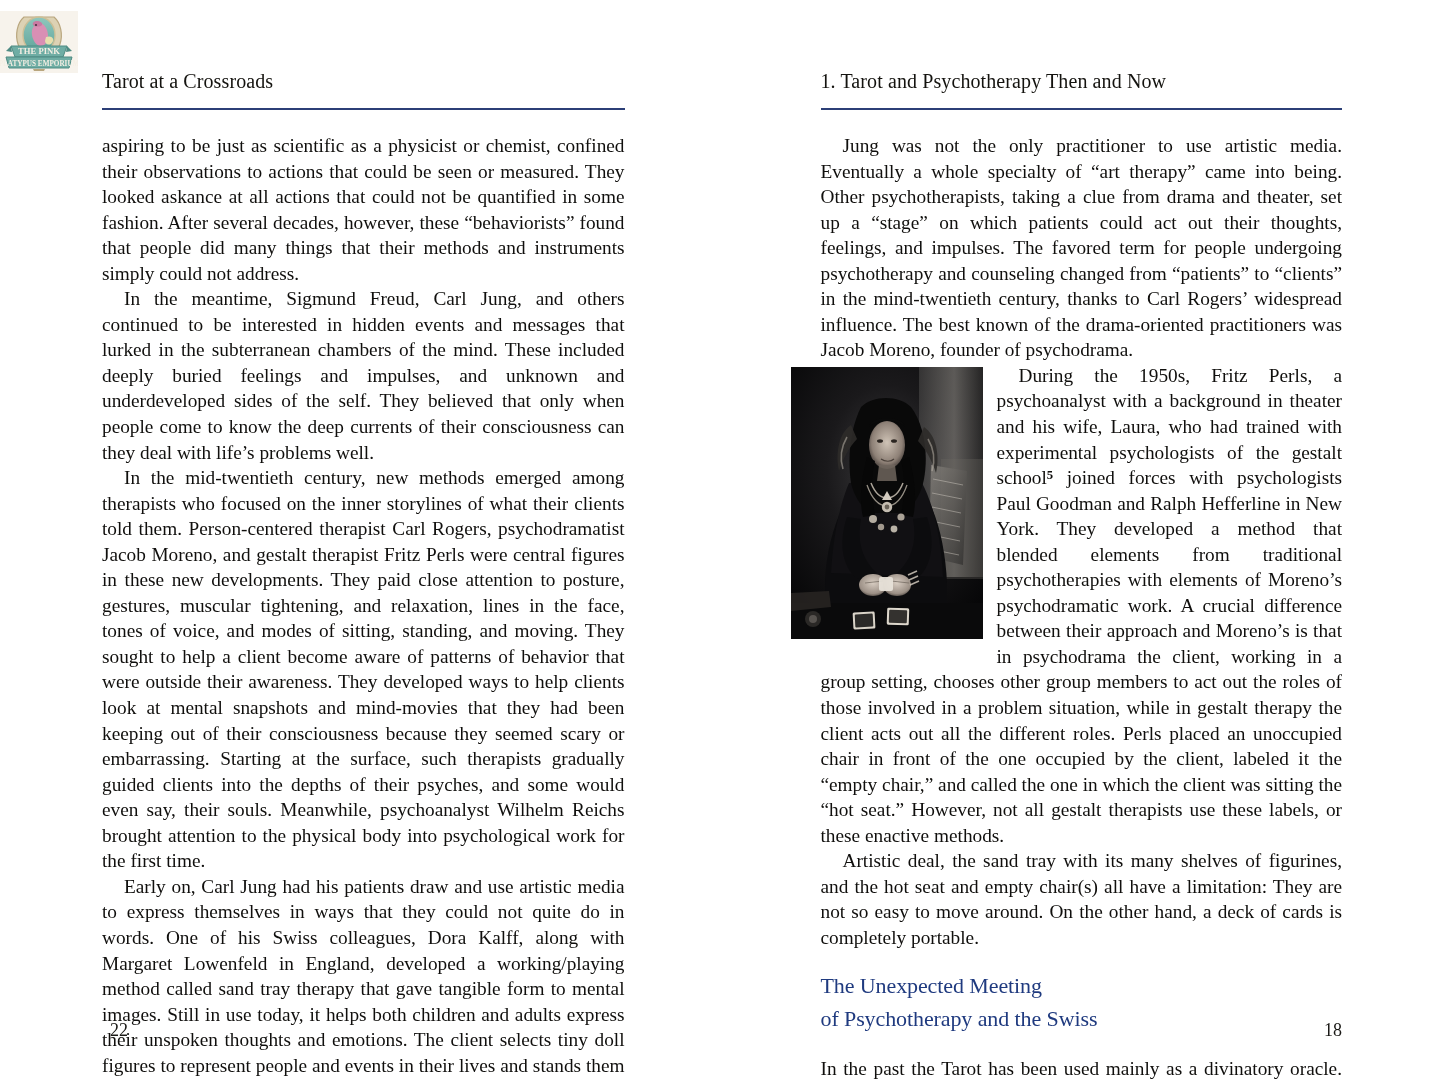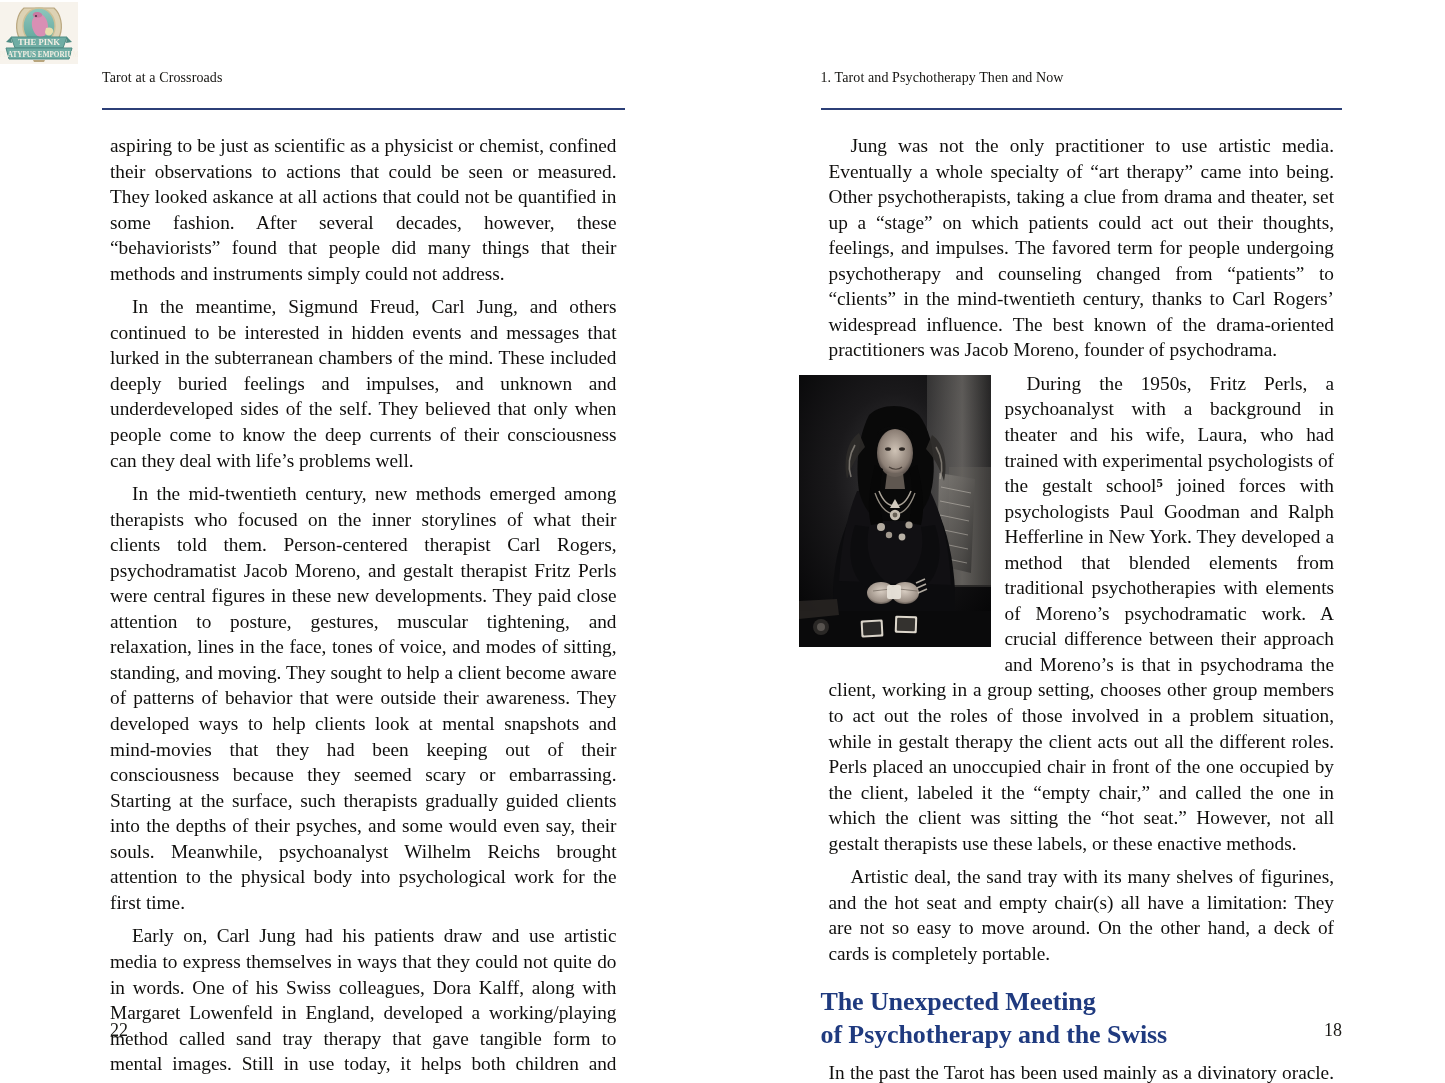--- a/index.html
+++ b/index.html
@@ -13,21 +13,21 @@
     position: relative;
     overflow: hidden;
     font-family: "Liberation Serif", "DejaVu Serif", serif;
     color: #100f0d;
   }
 
   
   .logo-badge {
     position: absolute;
     left: 0;
-    top: 2px;
+    top: 11px;
     width: 78px;
     height: 62px;
     background: #22c55e;
     overflow: hidden;
   }
   .logo-badge svg { display: block; }
 
   
   .spread {
     position: absolute;
@@ -39,42 +39,42 @@
     width: 722.5px;
     height: 1083px;
     box-sizing: border-box;
   }
   .page-left  { padding: 70px 98px 0 102px; }
   .page-right { padding: 70px 103px 0 98px; }
 
   
   .runhead {
     height: 34px;
-    font-size: 14px;
+    font-size: 20px;
     letter-spacing: .1px;
     color: #14130f;
     white-space: nowrap;
   }
   .runhead.right { text-align: left; }
   .rule {
     height: 2px;
     background: #2c3f77;
     margin-top: 4px;
     margin-bottom: 23px;
   }
 
   
   .col {
     font-size: 19.3px;
     line-height: 25.55px;
     text-align: justify;
     text-justify: inter-word;
     hyphens: none;
   }
-  .col p { margin: 8px; }
+  .col p { margin: 0; }
   .col p.indent { text-indent: 22px; }
   .col sup {
     font-size: .66em;
     vertical-align: .42em;
     line-height: 0;
     font-weight: bold;
   }
 
   
   .photo-float {
@@ -92,24 +92,24 @@
     border-radius: 7px;
     overflow: hidden;
     background: #0a0a0c;
     box-shadow: 0 3px 9px rgba(0,0,0,.38);
   }
   .photo-frame svg { display: block; width: 100%; height: 100%; }
 
   
   .section-head {
     color: #1f3a7f;
-    font-size: 26px;
+    font-size: 22px;
     line-height: 33.5px;
-    font-weight: bold;
-    margin: 18px 0 4px 0;
+    font-weight: normal;
+    margin: 18px 0 20px 0;
     letter-spacing: -.1px;
   }
   .section-head .line { display: block; }
 
   
   .folio {
     position: absolute;
     bottom: 42px;
     font-size: 18px;
     color: #1a1916;

